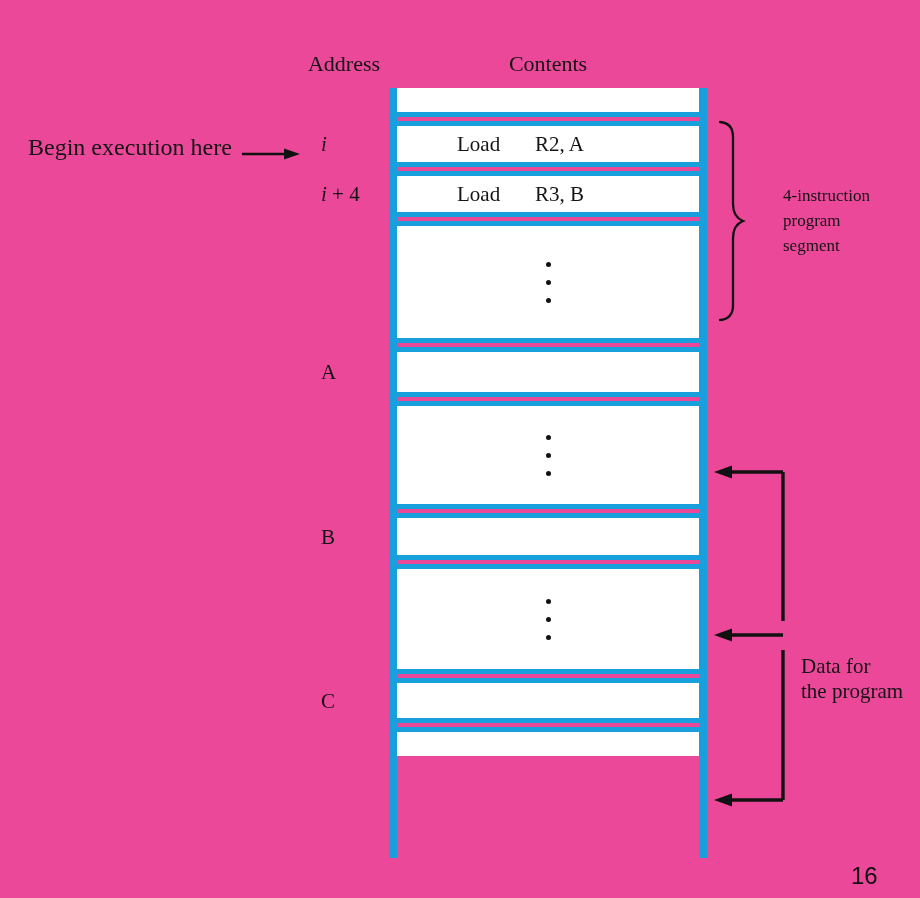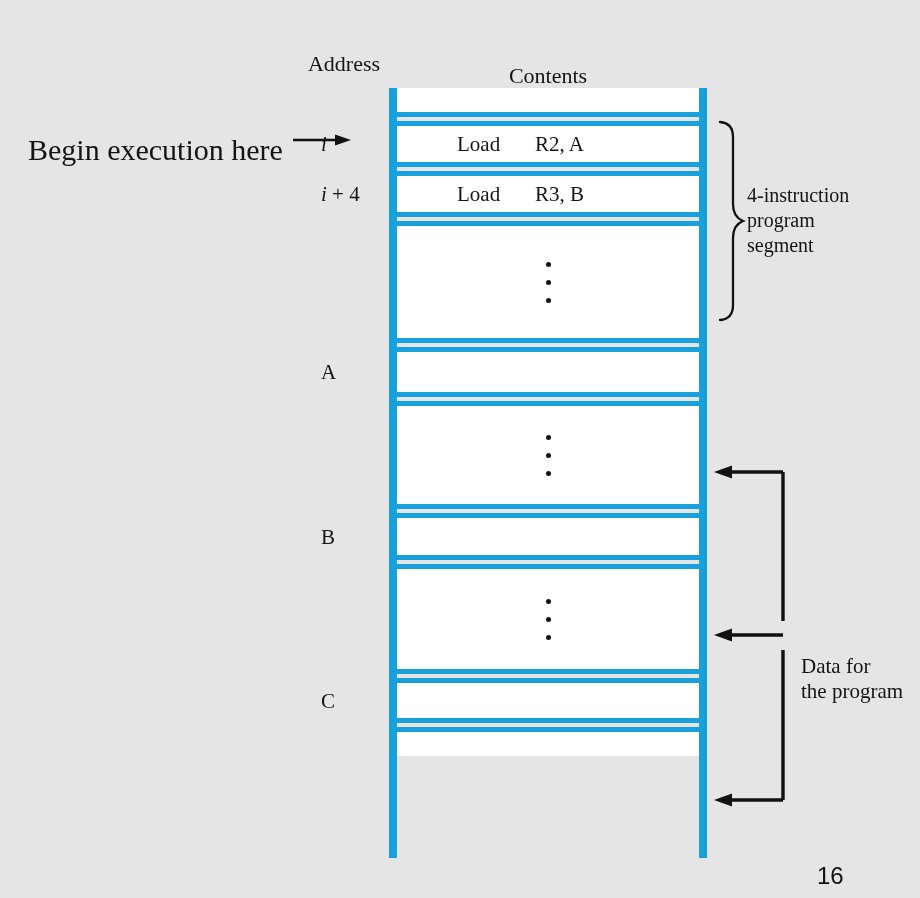--- a/index.html
+++ b/index.html
@@ -1,51 +1,51 @@
 <!DOCTYPE html>
 <html><head>
 <meta charset="utf-8">
 <style>
   :root{ --blue:#18A0DC; --ink:#141414; }
   html,body{margin:0;padding:0;background:#fff;}
   .canvas{
-    position:relative; width:920px; height:898px; background:#e5e5e5;
+    position:relative; width:920px; height:898px; background:#ec4899;
     font-family:"Liberation Serif","DejaVu Serif",serif; color:var(--ink);
     overflow:hidden;
   }
   .col-header{position:absolute; top:51px; width:140px; text-align:center; font-size:22px;}
   .col-header.addr{left:274px;}
-  .col-header.cont{left:478px;margin-top:12px;}
+  .col-header.cont{left:478px;}
 
-  .begin{position:absolute; left:28px; top:133px; height:28px; display:flex; align-items:flex-start; gap:10px; font-size:30px;}
+  .begin{position:absolute; left:28px; top:133px; height:28px; display:flex; align-items:flex-end; gap:10px; font-size:24px;}
 
   .ladder{position:absolute; left:389px; top:88px; width:318px; height:770px;}
   .rail{position:absolute; top:0; bottom:0; width:8px; background:var(--blue);}
   .rail.left{left:0;} .rail.right{right:0;}
 
   .row{box-sizing:border-box; width:100%; position:relative; background:#fff;}
   .row + .row{margin-top:4px;}
   .row-open-top{height:29px; border-bottom:5px solid var(--blue);}
   .row-open-bottom{height:29px; border-top:5px solid var(--blue);}
   .row-instruction{height:46px; border:5px solid var(--blue); display:flex; align-items:center; padding-left:63px; font-size:21px;}
   .row-instruction .op{display:inline-block; width:78px;}
   .row-data{border:5px solid var(--blue);}
   .row-dots{border:5px solid var(--blue); display:flex; flex-direction:column; align-items:center; justify-content:center; gap:13px;}
   .dot{width:5px; height:5px; border-radius:50%; background:#111;}
 
   .addr-label{position:absolute; left:-73px; top:50%; transform:translateY(-50%); font-size:21px; white-space:nowrap;}
   .addr-label i{font-style:italic;}
 
   .brace{position:absolute; left:714px; top:120px;}
-  .brace-label{position:absolute; left:747px; top:183px; font-size:20px; line-height:25px; white-space:nowrap;}
+  .brace-label{position:absolute; left:783px; top:183px; font-size:17px; line-height:25px; white-space:nowrap;}
 
   .data-arrows{position:absolute; left:706px; top:458px;}
   .data-label{position:absolute; left:801px; top:610px; font-size:21px; line-height:25px; white-space:nowrap;margin-top:44px;}
 
-  .page-number{position:absolute; left:817px; top:862px; font-family:"Liberation Sans","DejaVu Sans",sans-serif; font-size:24px; color:#111;}
+  .page-number{position:absolute; left:851px; top:862px; font-family:"Liberation Sans","DejaVu Sans",sans-serif; font-size:24px; color:#111;}
 </style>
 </head>
 <body>
 
 <div class="canvas">
 
   <div class="col-header addr">Address</div>
   <div class="col-header cont">Contents</div>
 
   <div class="begin">

